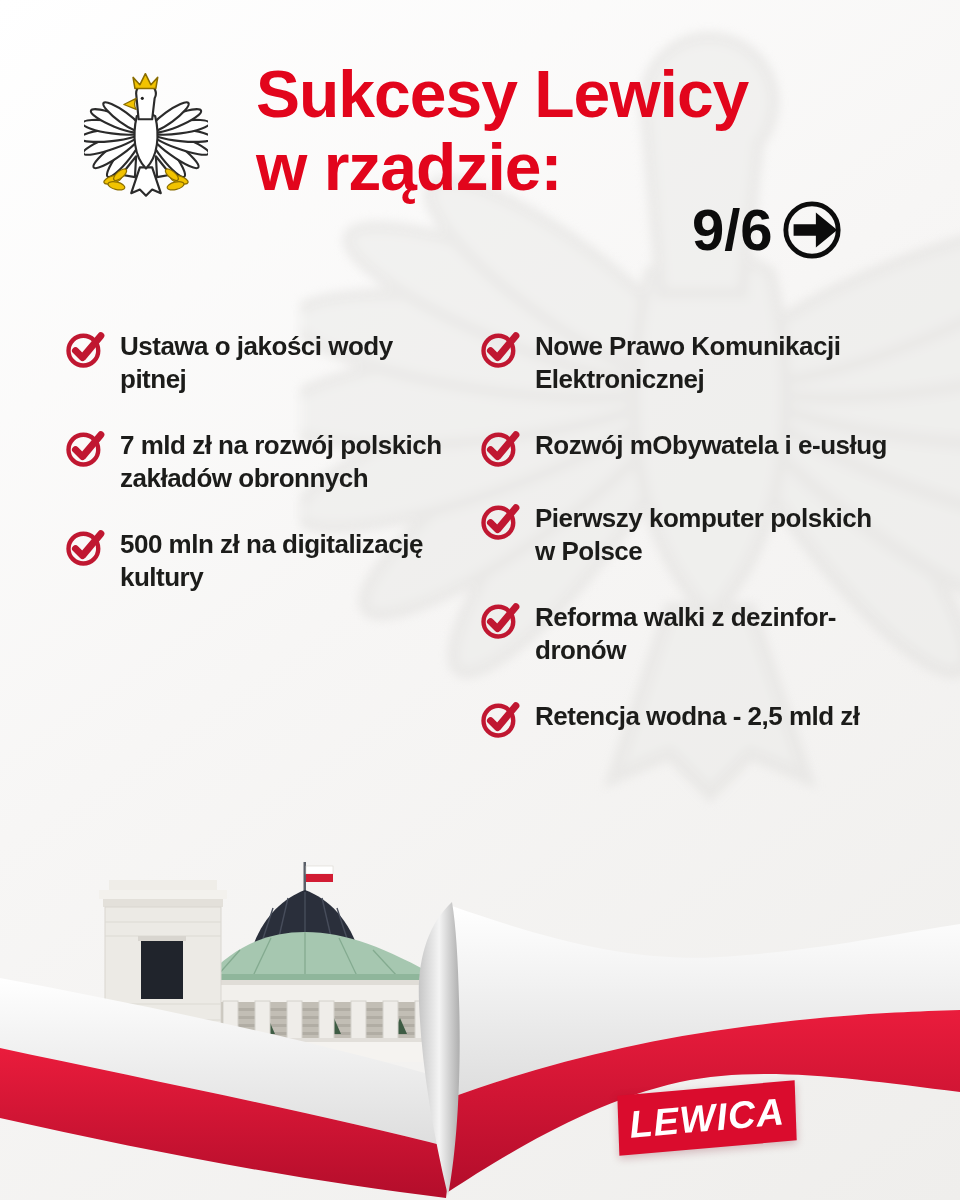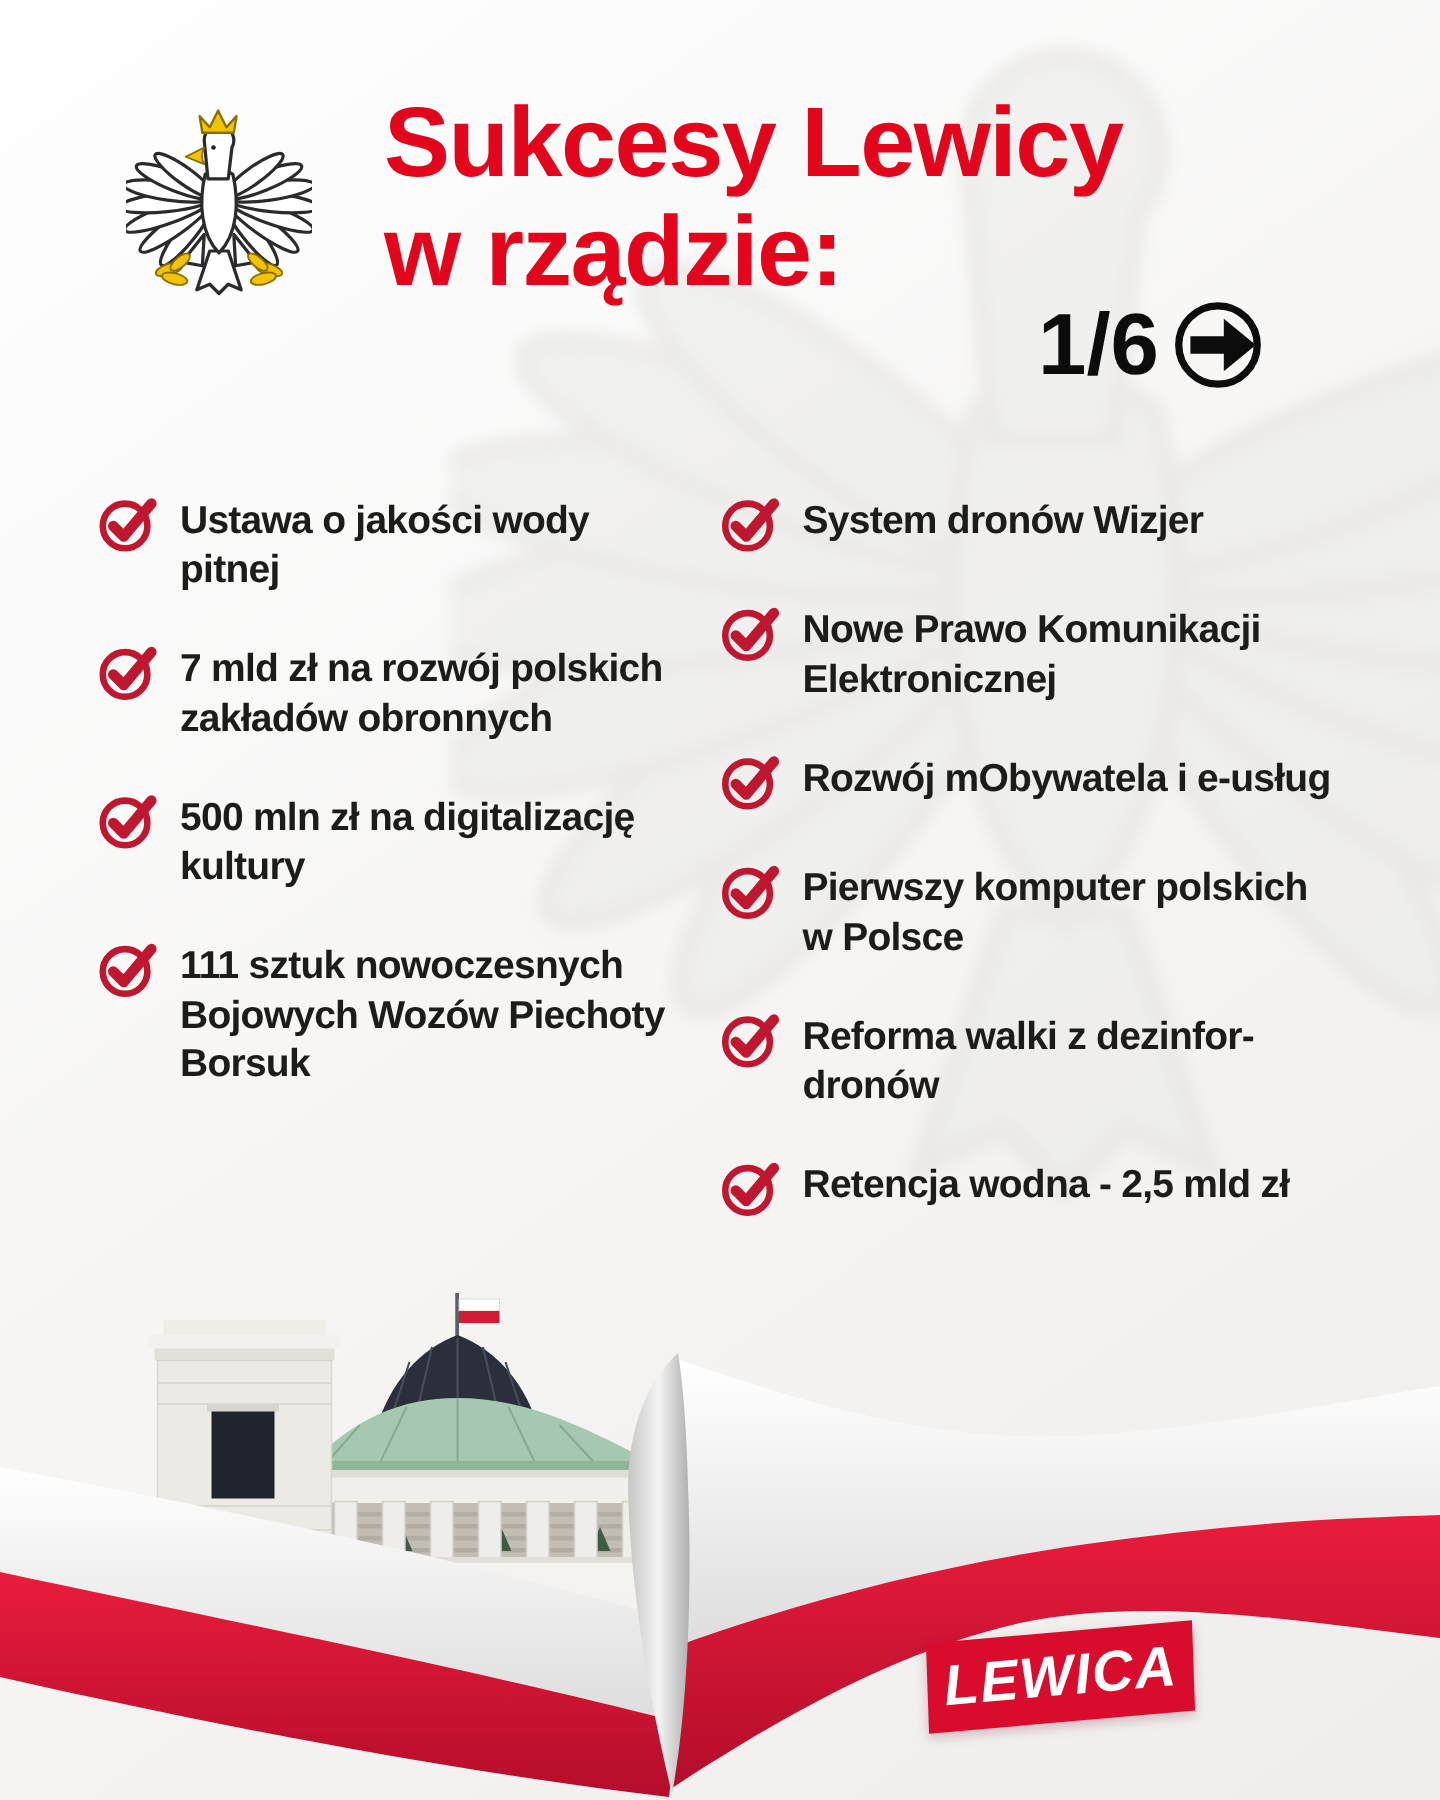--- a/index.html
+++ b/index.html
@@ -105,21 +105,21 @@
       <circle cx="94" cy="46" r="2.5" fill="#222" stroke="none"></circle>
       <path d="M82,30 L79,12 L90,24 L99,6 L108,24 L119,12 L116,30 Z" fill="#f2c300" stroke="#8a6d00" stroke-width="2.5"></path>
     </g>
   </svg>
 </div>
 
 <div class="title">Sukcesy Lewicy
 w rządzie:</div>
 
 <div class="pagination">
-  <span class="page-num">1/6</span>
+  <span class="page-num">9/6</span>
   <span>
     <svg class="arrow-icon" viewBox="0 0 64 64">
       <circle cx="32" cy="32" r="27" fill="none" stroke="#0c0c0c" stroke-width="5"></circle>
       <path d="M13,26 H36 V14 L58,32 L36,50 V38 H13 Z" fill="#0c0c0c"></path>
     </svg>
   </span>
 </div>
 
 <div class="checklist">
   <div class="col col-left">
@@ -151,44 +151,24 @@
         <svg viewBox="0 0 48 48" width="100%" height="100%">
           <circle cx="21" cy="27" r="17" fill="none" stroke="#c01731" stroke-width="5"></circle>
           <path d="M12,27 L20,35 L41,10" fill="none" stroke="#c01731" stroke-width="8" stroke-linecap="round" stroke-linejoin="round"></path>
         </svg>
       </span>
       <span class="item-text">500 mln zł na digitalizację
 kultury</span>
     </div>
 
 
-    <div class="check-item">
-      <span class="check-icon">
-        <svg viewBox="0 0 48 48" width="100%" height="100%">
-          <circle cx="21" cy="27" r="17" fill="none" stroke="#c01731" stroke-width="5"></circle>
-          <path d="M12,27 L20,35 L41,10" fill="none" stroke="#c01731" stroke-width="8" stroke-linecap="round" stroke-linejoin="round"></path>
-        </svg>
-      </span>
-      <span class="item-text">111 sztuk nowoczesnych
-Bojowych Wozów Piechoty
-Borsuk</span>
-    </div>
 
   </div>
   <div class="col col-right">
 
-    <div class="check-item">
-      <span class="check-icon">
-        <svg viewBox="0 0 48 48" width="100%" height="100%">
-          <circle cx="21" cy="27" r="17" fill="none" stroke="#c01731" stroke-width="5"></circle>
-          <path d="M12,27 L20,35 L41,10" fill="none" stroke="#c01731" stroke-width="8" stroke-linecap="round" stroke-linejoin="round"></path>
-        </svg>
-      </span>
-      <span class="item-text">System dronów Wizjer</span>
-    </div>
 
     <div class="check-item">
       <span class="check-icon">
         <svg viewBox="0 0 48 48" width="100%" height="100%">
           <circle cx="21" cy="27" r="17" fill="none" stroke="#c01731" stroke-width="5"></circle>
           <path d="M12,27 L20,35 L41,10" fill="none" stroke="#c01731" stroke-width="8" stroke-linecap="round" stroke-linejoin="round"></path>
         </svg>
       </span>
       <span class="item-text">Nowe Prawo Komunikacji
 Elektronicznej</span>

